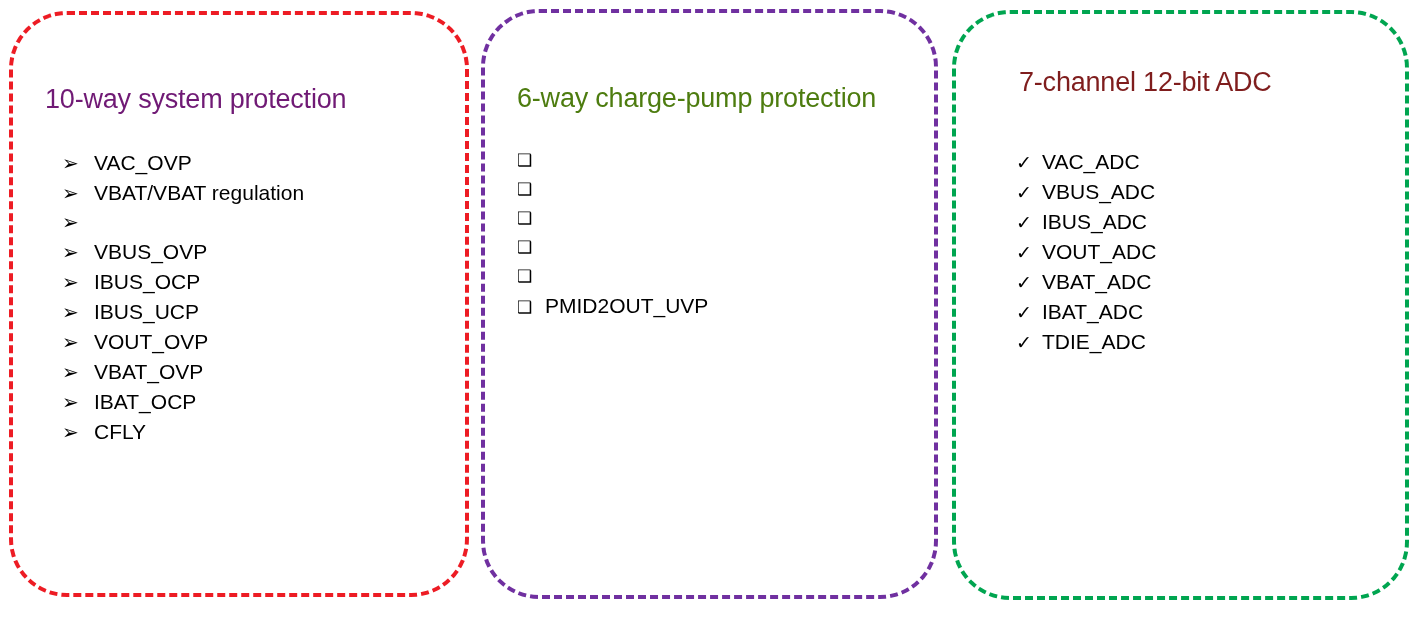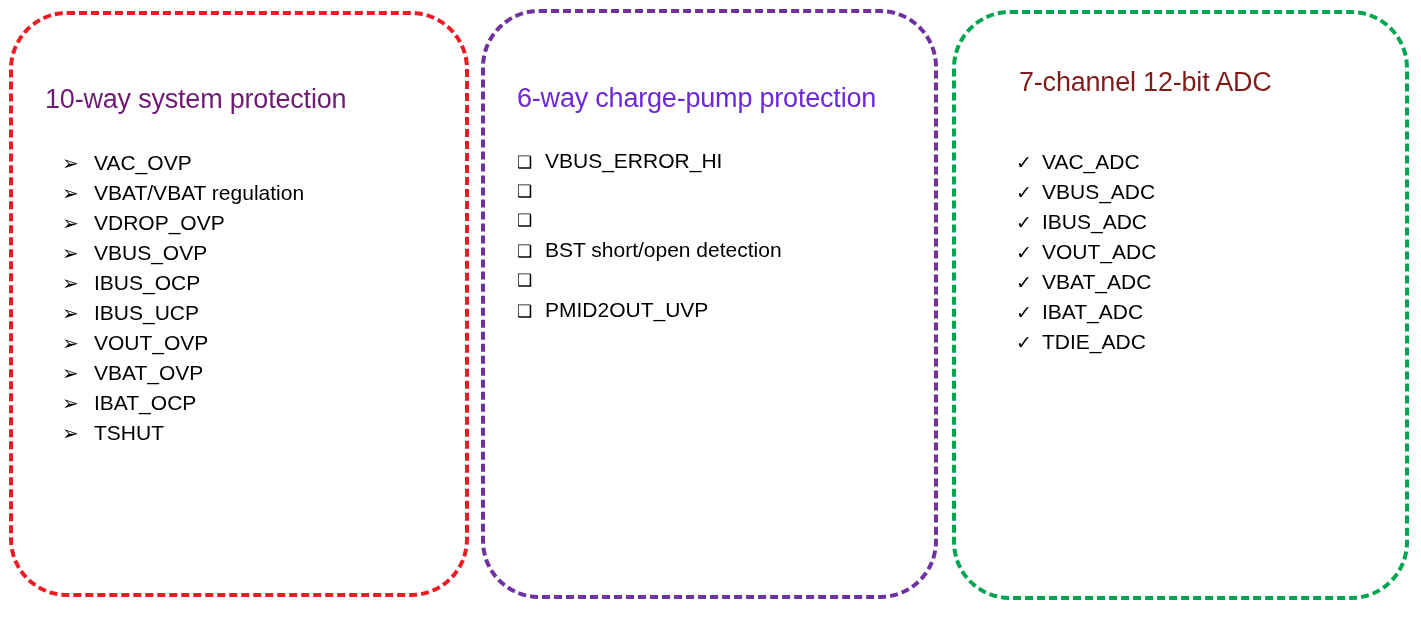--- a/index.html
+++ b/index.html
@@ -55,21 +55,21 @@
     letter-spacing: -0.2px;
   }
   #panel-system-protection .panel-heading {
     left: 32px;
     top: 70px;
     color: #701a75;
   }
   #panel-charge-pump-protection .panel-heading {
     left: 32px;
     top: 71px;
-    color: #6d28d9;
+    color: #4d7c0f;
   }
   #panel-adc .panel-heading {
     left: 63px;
     top: 54px;
     color: #7f1d1d;
   }
 
   .panel-list {
     position: absolute;
     list-style: none;
@@ -124,21 +124,20 @@
       <li>
         <span class="bullet-glyph bullet-arrow">➢</span>
         <span class="item-label">VAC_OVP</span>
       </li>
       <li>
         <span class="bullet-glyph bullet-arrow">➢</span>
         <span class="item-label">VBAT/VBAT regulation</span>
       </li>
       <li>
         <span class="bullet-glyph bullet-arrow">➢</span>
-        <span class="item-label">VDROP_OVP</span>
       </li>
       <li>
         <span class="bullet-glyph bullet-arrow">➢</span>
         <span class="item-label">VBUS_OVP</span>
       </li>
       <li>
         <span class="bullet-glyph bullet-arrow">➢</span>
         <span class="item-label">IBUS_OCP</span>
       </li>
       <li>
@@ -152,41 +151,39 @@
       <li>
         <span class="bullet-glyph bullet-arrow">➢</span>
         <span class="item-label">VBAT_OVP</span>
       </li>
       <li>
         <span class="bullet-glyph bullet-arrow">➢</span>
         <span class="item-label">IBAT_OCP</span>
       </li>
       <li>
         <span class="bullet-glyph bullet-arrow">➢</span>
-        <span class="item-label">TSHUT</span>
+        <span class="item-label">CFLY</span>
       </li>
     </ul>
 </div>
 
 <div class="panel" id="panel-charge-pump-protection">
   <div class="panel-heading">6-way charge-pump protection</div>
   <ul class="panel-list">
       <li>
         <span class="bullet-glyph bullet-square">❑</span>
-        <span class="item-label">VBUS_ERROR_HI</span>
-      </li>
-      <li>
-        <span class="bullet-glyph bullet-square">❑</span>
-      </li>
-      <li>
-        <span class="bullet-glyph bullet-square">❑</span>
-      </li>
-      <li>
-        <span class="bullet-glyph bullet-square">❑</span>
-        <span class="item-label">BST short/open detection</span>
+      </li>
+      <li>
+        <span class="bullet-glyph bullet-square">❑</span>
+      </li>
+      <li>
+        <span class="bullet-glyph bullet-square">❑</span>
+      </li>
+      <li>
+        <span class="bullet-glyph bullet-square">❑</span>
       </li>
       <li>
         <span class="bullet-glyph bullet-square">❑</span>
       </li>
       <li>
         <span class="bullet-glyph bullet-square">❑</span>
         <span class="item-label">PMID2OUT_UVP</span>
       </li>
     </ul>
 </div>

